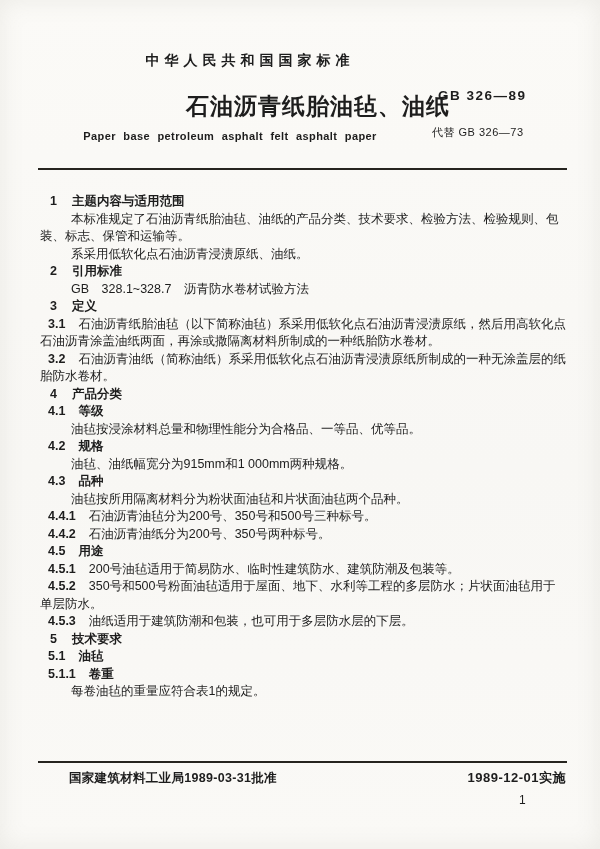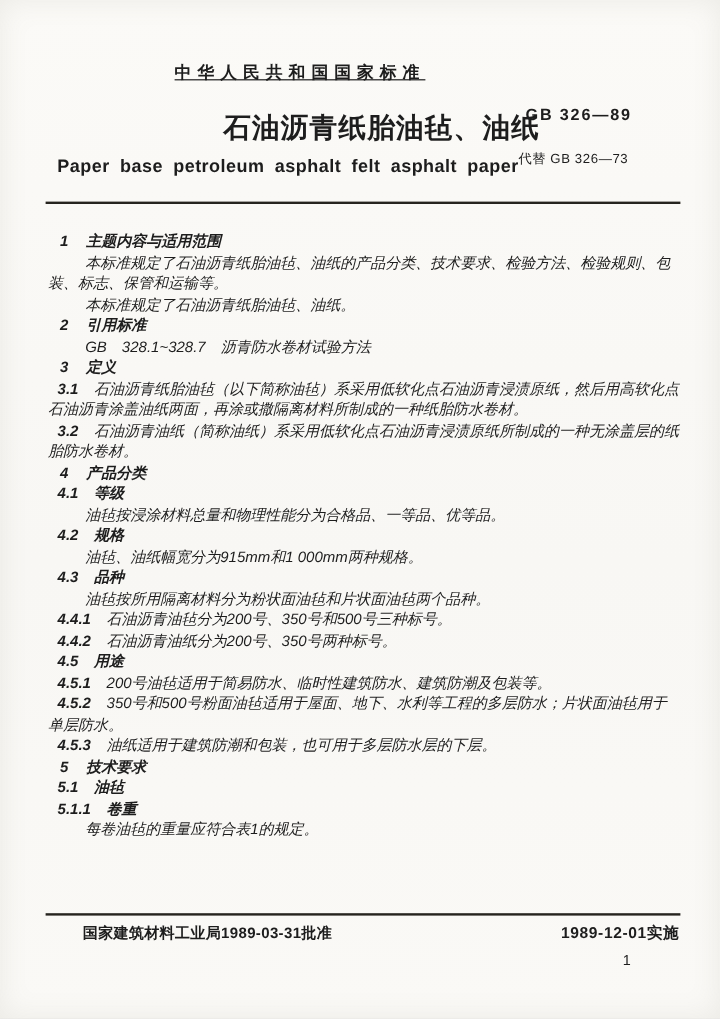--- a/index.html
+++ b/index.html
@@ -10,50 +10,50 @@
     background:linear-gradient(180deg,#fbfaf7 0%,#f8f7f4 55%,#faf9f6 100%);
     color:#1d1d1d;
     font-family:"Liberation Sans","DejaVu Sans",sans-serif;
     overflow:hidden;
     box-shadow:inset 0 0 24px rgba(120,120,110,0.12);
   }
 
   
   .hdr-label{
     position:absolute; top:52px; left:40px; width:420px;
-    text-align:center; font-size:14px; font-weight:bold; letter-spacing:5px;text-decoration:underline;
+    text-align:center; font-size:14px; font-weight:bold; letter-spacing:5px;
   }
   .hdr-title{
     position:absolute; top:91px; left:30px; width:420px;
     text-align:right; font-size:23px; font-weight:bold; letter-spacing:1px;
   }
   .hdr-title-en{
-    position:absolute; top:130px; left:30px; width:420px;
-    text-align:center; font-size:15px; font-weight:bold;
+    position:absolute; top:130px; left:20px; width:420px;
+    text-align:center; font-size:11px; font-weight:bold;
     letter-spacing:0.4px; word-spacing:4px;
   }
   .hdr-code{
     position:absolute; top:88px; left:438px;
     font-size:13.5px; font-weight:bold; letter-spacing:1.5px;
   }
   .hdr-supersede{
     position:absolute; top:125px; left:432px;
     font-size:11px; letter-spacing:0.5px;
   }
   .rule-top{
     position:absolute; top:168px; left:38px; width:529px; height:2px;
     background:#26241f;
   }
 
   
   .doc-body{
     position:absolute; top:193px; left:40px; width:527px;
     font-size:12.5px; line-height:17.5px;
   }
-  .doc-body p, .doc-body div.h { margin:0;font-style:italic; }
+  .doc-body p, .doc-body div.h { margin:0; }
   .h{ font-weight:bold; margin:8px 0 4px; text-indent:10px; }
   .h:first-child{ margin-top:0; }
   .h .num{ margin-right:15px; font-weight:bold; }
   .clause{ text-indent:8px; }
   .clause .num{ font-weight:bold; margin-right:13px; }
   .clause.bold{ font-weight:bold; }
   .p{ text-indent:31px; }
 
   
   .rule-bottom{
@@ -81,21 +81,21 @@
   <div class="hdr-title">石油沥青纸胎油毡、油纸</div>
   <div class="hdr-title-en">Paper base petroleum asphalt felt asphalt paper</div>
   <div class="hdr-code">GB 326—89</div>
   <div class="hdr-supersede">代替 GB 326—73</div>
   <div class="rule-top"></div>
 
   <div class="doc-body">
 
     <div class="h"><span class="num">1</span><span>主题内容与适用范围</span></div>
     <p class="p">本标准规定了石油沥青纸胎油毡、油纸的产品分类、技术要求、检验方法、检验规则、包装、标志、保管和运输等。</p>
-    <p class="p">本标准规定了石油沥青纸胎油毡、油纸。</p>
+    <p class="p">系采用低软化点石油沥青浸渍原纸、油纸。</p>
 
     <div class="h"><span class="num">2</span><span>引用标准</span></div>
     <p class="p">GB　328.1~328.7　沥青防水卷材试验方法</p>
 
     <div class="h"><span class="num">3</span><span>定义</span></div>
     <p class="clause"><span class="num">3.1</span><span>石油沥青纸胎油毡（以下简称油毡）系采用低软化点石油沥青浸渍原纸，然后用高软化点石油沥青涂盖油纸两面，再涂或撒隔离材料所制成的一种纸胎防水卷材。</span></p>
     <p class="clause"><span class="num">3.2</span><span>石油沥青油纸（简称油纸）系采用低软化点石油沥青浸渍原纸所制成的一种无涂盖层的纸胎防水卷材。</span></p>
 
     <div class="h"><span class="num">4</span><span>产品分类</span></div>
     <p class="clause bold"><span class="num">4.1</span><span>等级</span></p>

